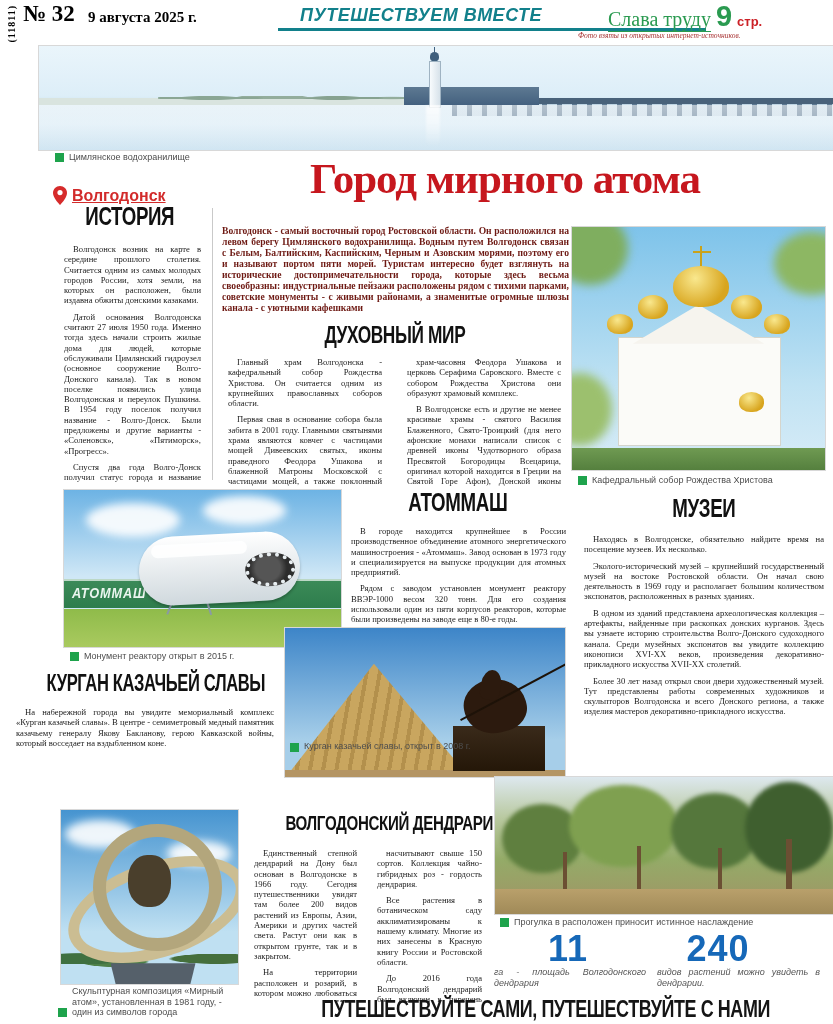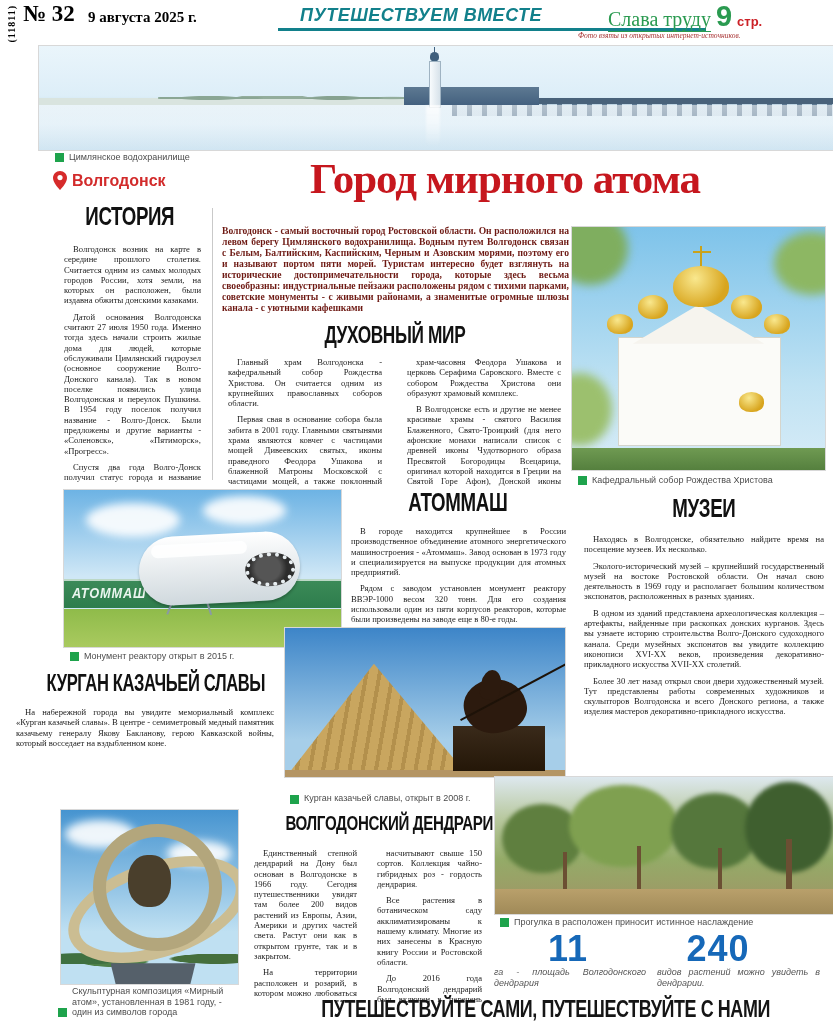--- a/index.html
+++ b/index.html
@@ -115,21 +115,21 @@
     <div class="abs pan-spire"></div>
     <div class="abs pan-glare"></div>
     <div class="abs pan-refl"></div>
   </div>
 
   <div class="abs cap" style="left:55px;top:152px;width:220px;">
     <span class="sq"></span>
     <span>Цимлянское водохранилище</span>
   </div>
 
-  <div class="abs loc" style="left:53px;top:171px;">
+  <div class="abs loc" style="left:53px;top:186px;text-decoration:underline;">
     <svg width="14" height="19" viewBox="0 0 14 19">
       <path d="M7 0C3.1 0 0 3.1 0 7c0 5.2 7 12 7 12s7-6.8 7-12C14 3.1 10.9 0 7 0z" fill="#d62b2b"></path>
       <circle cx="7" cy="6.6" r="2.6" fill="#ffffff"></circle>
     </svg>
     <span>Волгодонск</span>
   </div>
 
   <div class="abs title" style="left:195px;top:154px;width:620px;">Город мирного атома</div>
 
   <div class="abs hd-wrap" style="left:52px;top:201px;width:156px;">
@@ -222,21 +222,21 @@
   </div>
 
   <div class="abs photo kurgan-photo clip">
     <div class="abs mound"></div>
     <div class="abs kground"></div>
     <div class="abs pedestal"></div>
     <div class="abs horse"></div>
     <div class="abs rider"></div>
     <div class="abs lance"></div>
   </div>
-  <div class="abs cap" style="left:290px;top:793px;width:260px;align-items:flex-end;">
+  <div class="abs cap" style="left:290px;top:741px;width:260px;align-items:flex-end;">
     <span class="sq"></span>
     <span>Курган казачьей славы, открыт в 2008 г.</span>
   </div>
 
   <div class="abs photo sculpt-photo clip">
     <div class="abs cloud" style="left:2%;top:6%;width:40%;height:16%;"></div>
     <div class="abs cloud" style="left:60%;top:18%;width:36%;height:14%;"></div>
     <div class="abs s-trees"></div>
     <div class="abs s-base"></div>
     <div class="abs ring2"></div>

